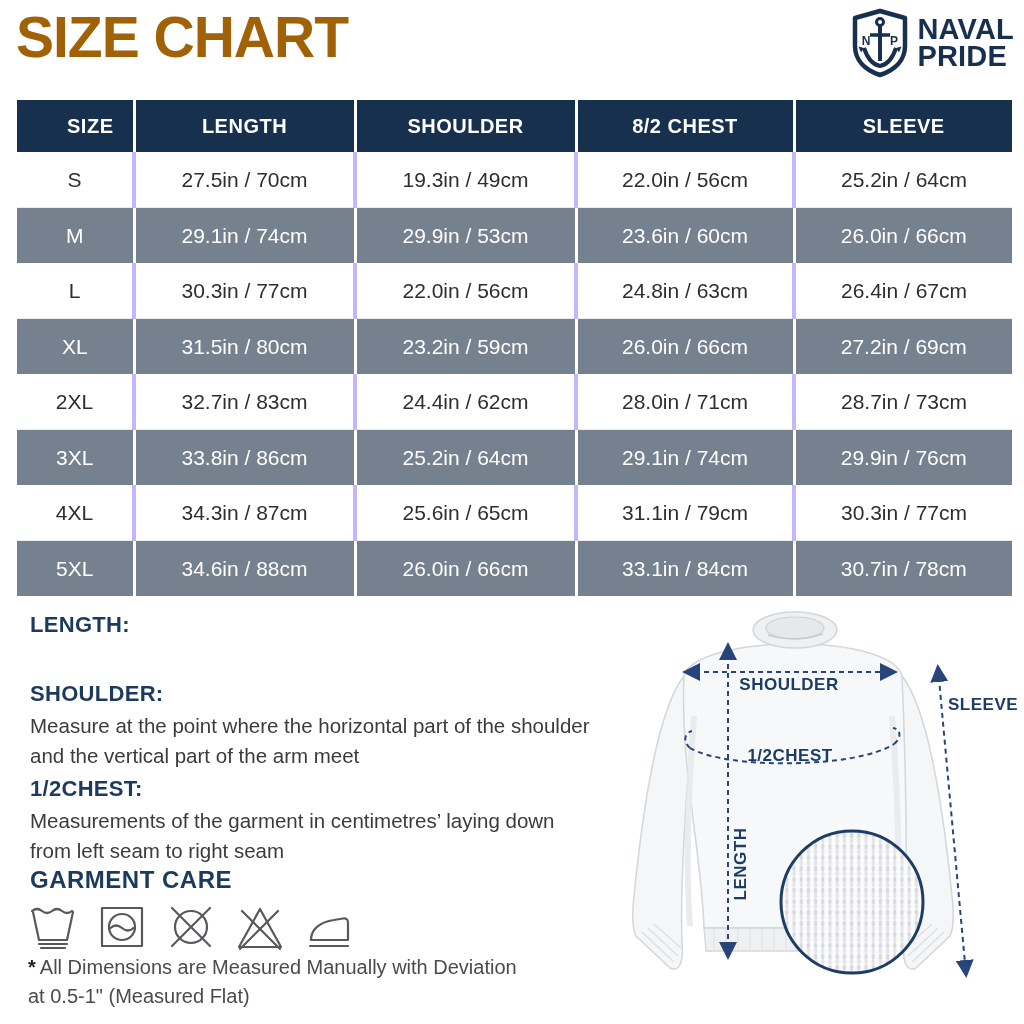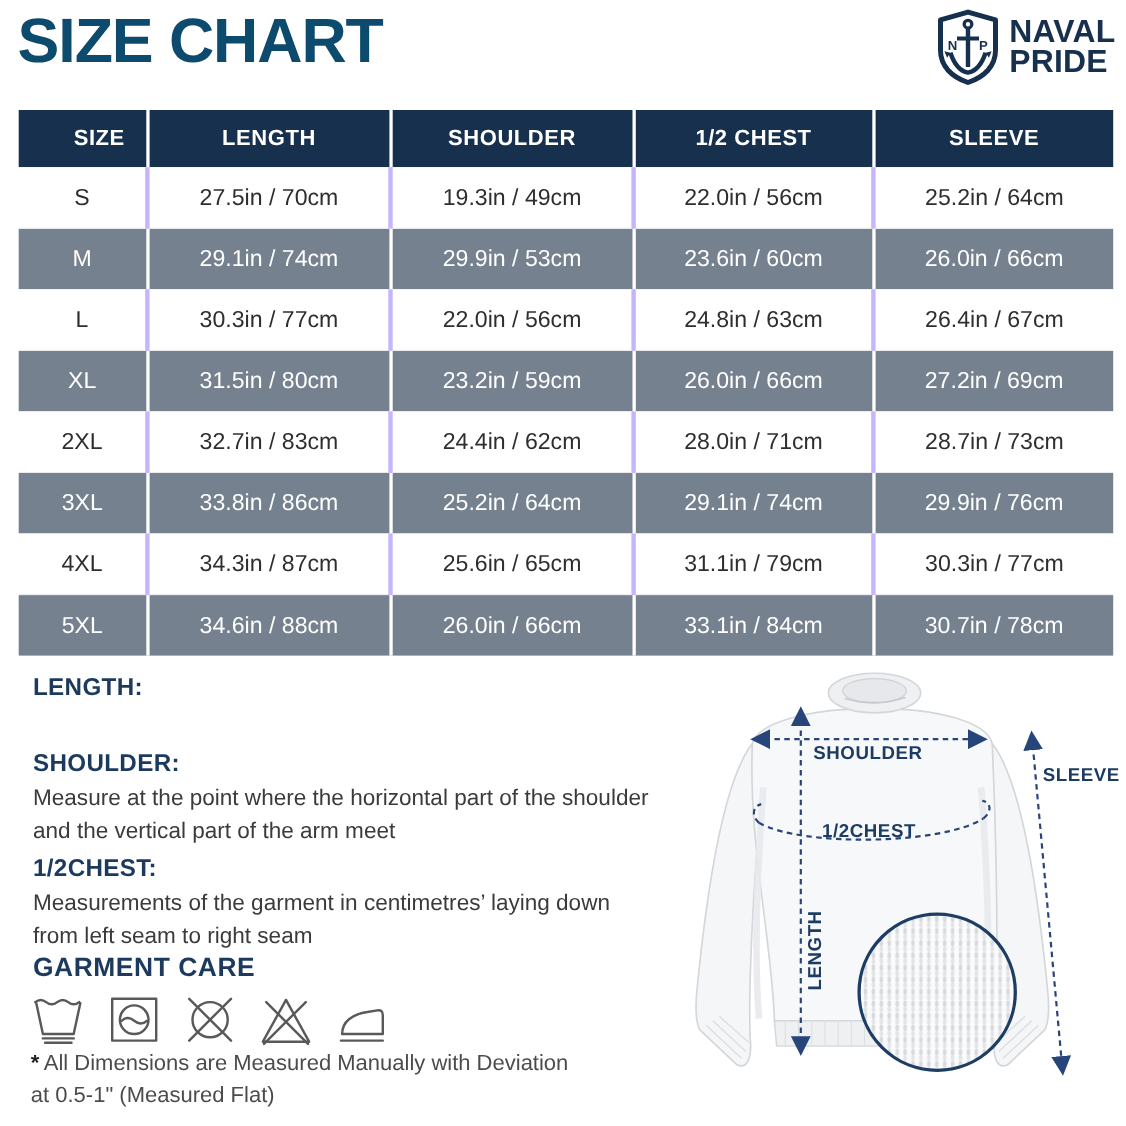--- a/index.html
+++ b/index.html
@@ -5,21 +5,21 @@
   html,body { margin:0; padding:0; background:#ffffff; }
   #canvas {
     position:relative; width:1024px; height:1024px; overflow:hidden;
     font-family:"Liberation Sans", sans-serif; background:#ffffff;
   }
 
   
   .page-title {
     position:absolute; left:16px; top:4px;
     font-size:57px; font-weight:900; letter-spacing:-1px;
-    color:#0c4a6e; white-space:nowrap;
+    color:#a16207; white-space:nowrap;
   }
   .logo { position:absolute; top:8px; right:10px; display:flex; align-items:center; gap:7px; }
   .logo-text { color:#17304e; font-weight:900; font-size:29px; line-height:0.92; letter-spacing:0.2px; }
 
   
   table.size-table {
     position:absolute; left:17px; top:100px; width:995px;
     border-collapse:collapse; table-layout:fixed;
   }
   .size-table th {
@@ -107,21 +107,21 @@
         <col style="width:221px">
         <col style="width:221px">
       <col style="width:218px">
         <col style="width:218px">
     </colgroup>
     <thead>
       <tr>
         <th>SIZE</th>
         <th>LENGTH</th>
         <th>SHOULDER</th>
-        <th>1/2 CHEST</th>
+        <th>8/2 CHEST</th>
         <th>SLEEVE</th>
       </tr>
     </thead>
     <tbody>
       <tr>
         <td>S</td>
         <td>27.5in / 70cm</td>
         <td>19.3in / 49cm</td>
         <td>22.0in / 56cm</td>
         <td>25.2in / 64cm</td>

